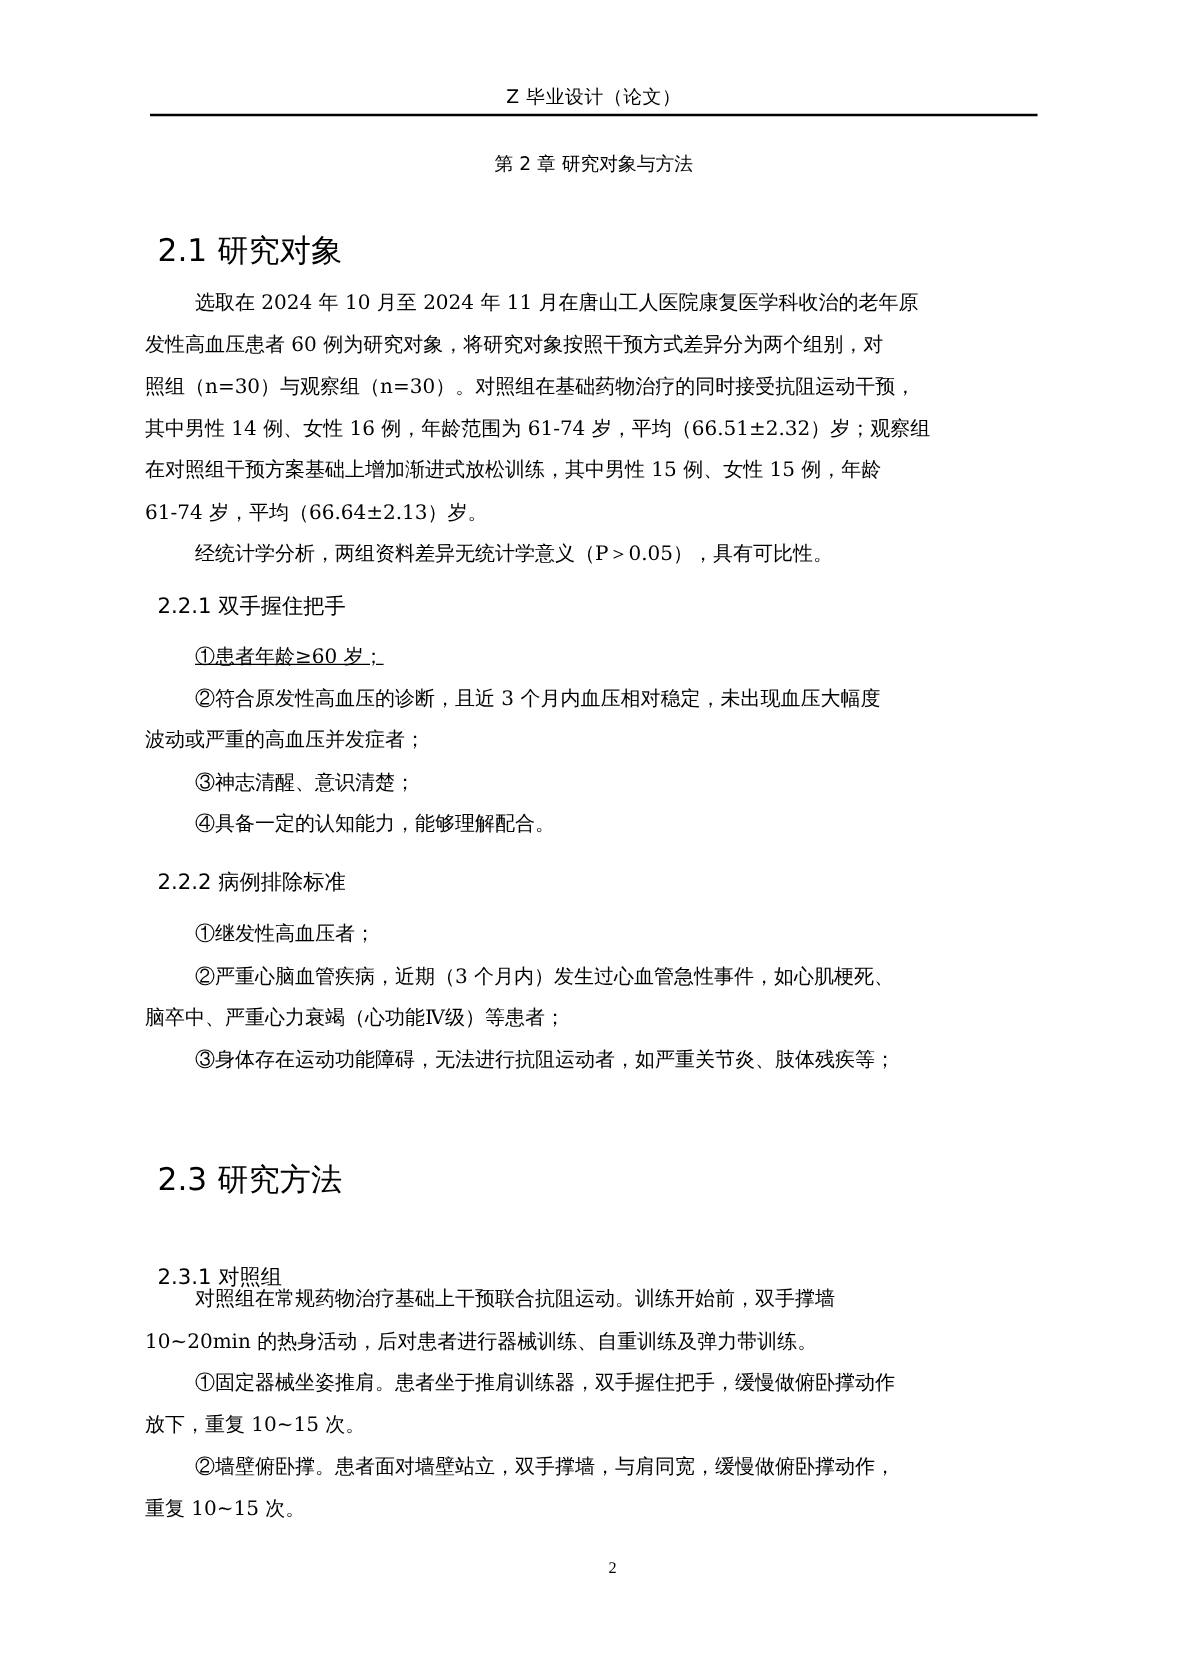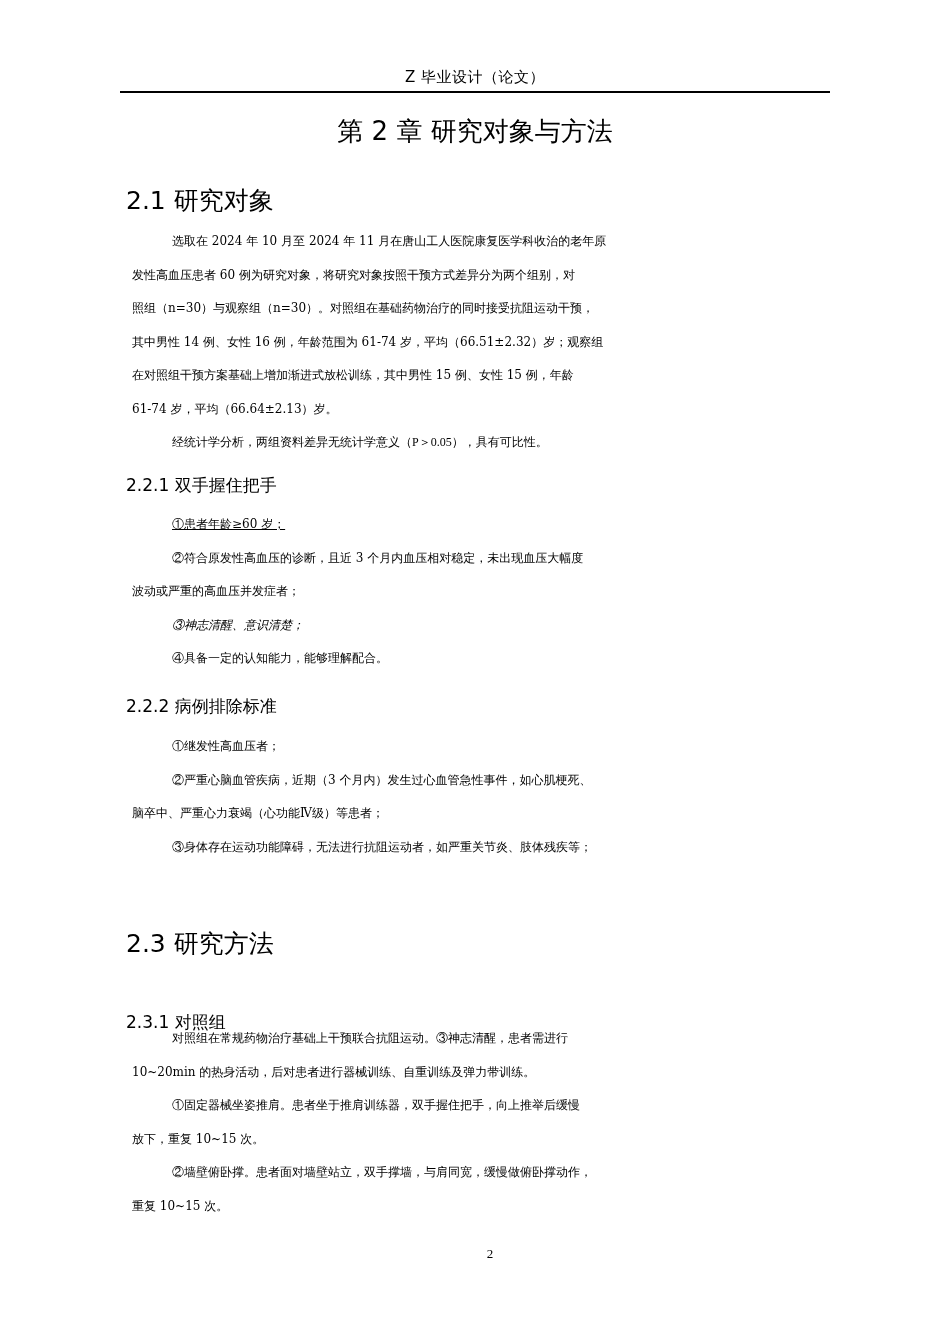--- a/index.html
+++ b/index.html
@@ -1,23 +1,23 @@
 <!DOCTYPE html>
 <html><head>
   <meta charset="utf-8">
   <style>
     html, body { margin: 0; padding: 0; background: #ffffff; }
     body { width: 950px; height: 1344px; position: relative; overflow: hidden; font-family: "DejaVu Serif", "Liberation Serif", serif; color: #000; }
     .page { position: absolute; left: 0; top: 0; width: 950px; height: 1344px; }
     .header { position: absolute; left: 120px; top: 66px; width: 710px; text-align: center; font-size: 15px; line-height: 22px; font-family: "DejaVu Sans", "Liberation Sans", sans-serif; letter-spacing: 0.5px; }
     .header-rule { position: absolute; left: 120px; top: 91px; width: 710px; height: 0; border-top: 2px solid #000; }
-    .chapter-title { position: absolute; left: 120px; top: 115px; width: 710px; text-align: center; font-size: 26px; line-height: 32px; font-family: "DejaVu Sans", "Liberation Sans", sans-serif; font-weight: normal; }
+    .chapter-title { position: absolute; left: 120px; top: 115px; width: 710px; text-align: center; font-size: 15px; line-height: 32px; font-family: "DejaVu Sans", "Liberation Sans", sans-serif; font-weight: normal; }
     .h2 { position: absolute; left: 126px; font-size: 25px; line-height: 28px; font-family: "DejaVu Sans", "Liberation Sans", sans-serif; }
     .h3 { position: absolute; left: 126px; font-size: 17px; line-height: 26px; font-family: "DejaVu Sans", "Liberation Sans", sans-serif; }
-    .para { position: absolute; left: 132px; width: 700px; font-size: 12px; line-height: 33.5px; text-align: justify; }
+    .para { position: absolute; left: 116px; width: 700px; font-size: 16px; line-height: 33.5px; text-align: justify; }
     .line { display: block; white-space: nowrap; }
     .page-number { position: absolute; left: 440px; top: 1246px; width: 100px; text-align: center; font-size: 13px; font-family: "Liberation Serif", serif; }
   </style>
 </head>
 <body>
 
 <div class="page">
 
   <div class="header">Z 毕业设计（论文）</div>
   <div class="header-rule"></div>
@@ -25,46 +25,46 @@
   <div class="chapter-title">第 2 章  研究对象与方法</div>
 
   <div class="h2" style="top:187px;">2.1  研究对象</div>
   <div class="para" style="top:225px;">
     <span class="line" style="padding-left:40px;">选取在 2024 年 10 月至 2024 年 11 月在唐山工人医院康复医学科收治的老年原</span>
     <span class="line">发性高血压患者 60 例为研究对象，将研究对象按照干预方式差异分为两个组别，对</span>
     <span class="line">照组（n=30）与观察组（n=30）。对照组在基础药物治疗的同时接受抗阻运动干预，</span>
     <span class="line">其中男性 14 例、女性 16 例，年龄范围为 61-74 岁，平均（66.51±2.32）岁；观察组</span>
     <span class="line">在对照组干预方案基础上增加渐进式放松训练，其中男性 15 例、女性 15 例，年龄</span>
     <span class="line">61-74 岁，平均（66.64±2.13）岁。</span>
-    <span class="line" style="padding-left:40px;font-family:Liberation Serif, serif;">经统计学分析，两组资料差异无统计学意义（P＞0.05），具有可比性。</span>
+    <span class="line" style="padding-left:40px;">经统计学分析，两组资料差异无统计学意义（P＞0.05），具有可比性。</span>
   </div>
 
   <div class="h3" style="top:472px;">2.2.1 双手握住把手</div>
   <div class="para" style="top:508px;">
     <span class="line" style="padding-left:40px;text-decoration:underline;">①患者年龄≥60 岁；</span>
     <span class="line" style="padding-left:40px;">②符合原发性高血压的诊断，且近 3 个月内血压相对稳定，未出现血压大幅度</span>
     <span class="line">波动或严重的高血压并发症者；</span>
-    <span class="line" style="padding-left:40px;font-style:italic;">③神志清醒、意识清楚；</span>
+    <span class="line" style="padding-left:40px;">③神志清醒、意识清楚；</span>
     <span class="line" style="padding-left:40px;">④具备一定的认知能力，能够理解配合。</span>
   </div>
 
   <div class="h3" style="top:693px;">2.2.2 病例排除标准</div>
   <div class="para" style="top:730px;">
     <span class="line" style="padding-left:40px;">①继发性高血压者；</span>
     <span class="line" style="padding-left:40px;">②严重心脑血管疾病，近期（3 个月内）发生过心血管急性事件，如心肌梗死、</span>
     <span class="line">脑卒中、严重心力衰竭（心功能Ⅳ级）等患者；</span>
     <span class="line" style="padding-left:40px;">③身体存在运动功能障碍，无法进行抗阻运动者，如严重关节炎、肢体残疾等；</span>
   </div>
 
   <div class="h2" style="top:930px;">2.3 研究方法</div>
 
   <div class="h3" style="top:985px;margin-top:24px;">2.3.1 对照组</div>
   <div class="para" style="top:1022px;">
-    <span class="line" style="padding-left:40px;">对照组在常规药物治疗基础上干预联合抗阻运动。③神志清醒，患者需进行</span>
+    <span class="line" style="padding-left:40px;">对照组在常规药物治疗基础上干预联合抗阻运动。训练开始前，双手撑墙</span>
     <span class="line">10~20min 的热身活动，后对患者进行器械训练、自重训练及弹力带训练。</span>
-    <span class="line" style="padding-left:40px;">①固定器械坐姿推肩。患者坐于推肩训练器，双手握住把手，向上推举后缓慢</span>
+    <span class="line" style="padding-left:40px;">①固定器械坐姿推肩。患者坐于推肩训练器，双手握住把手，缓慢做俯卧撑动作</span>
     <span class="line">放下，重复 10~15 次。</span>
     <span class="line" style="padding-left:40px;">②墙壁俯卧撑。患者面对墙壁站立，双手撑墙，与肩同宽，缓慢做俯卧撑动作，</span>
     <span class="line">重复 10~15 次。</span>
   </div>
 
   <div class="page-number">2</div>
 </div>
 
 </body></html>

